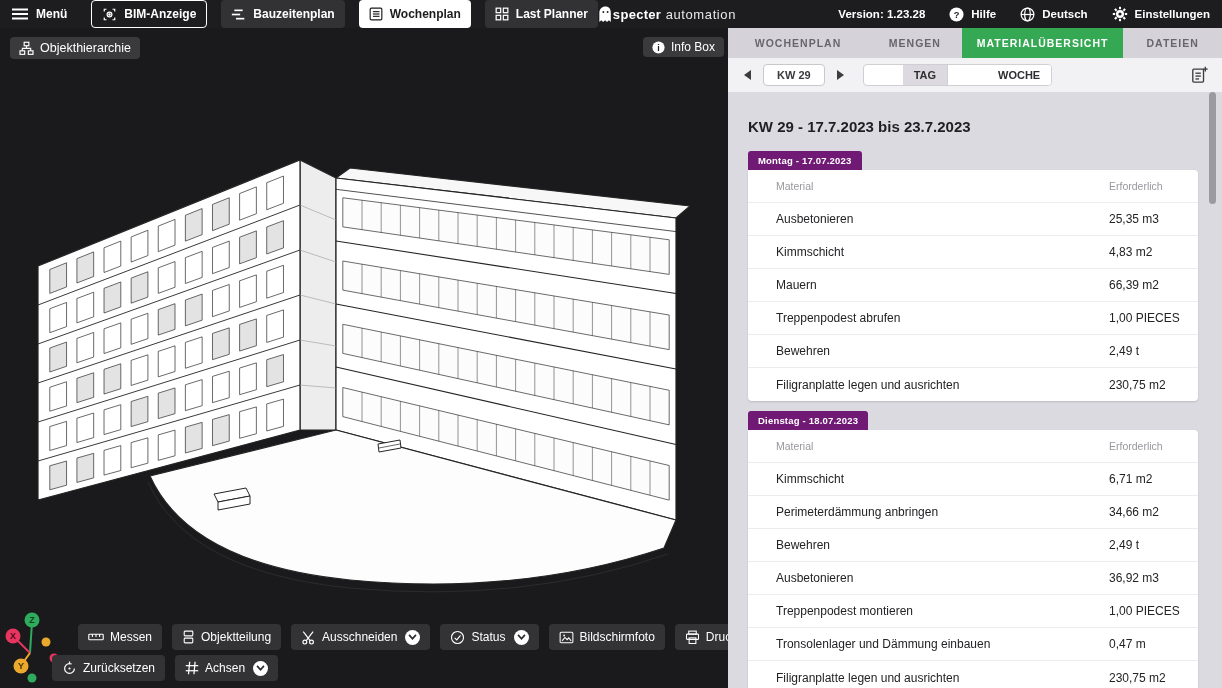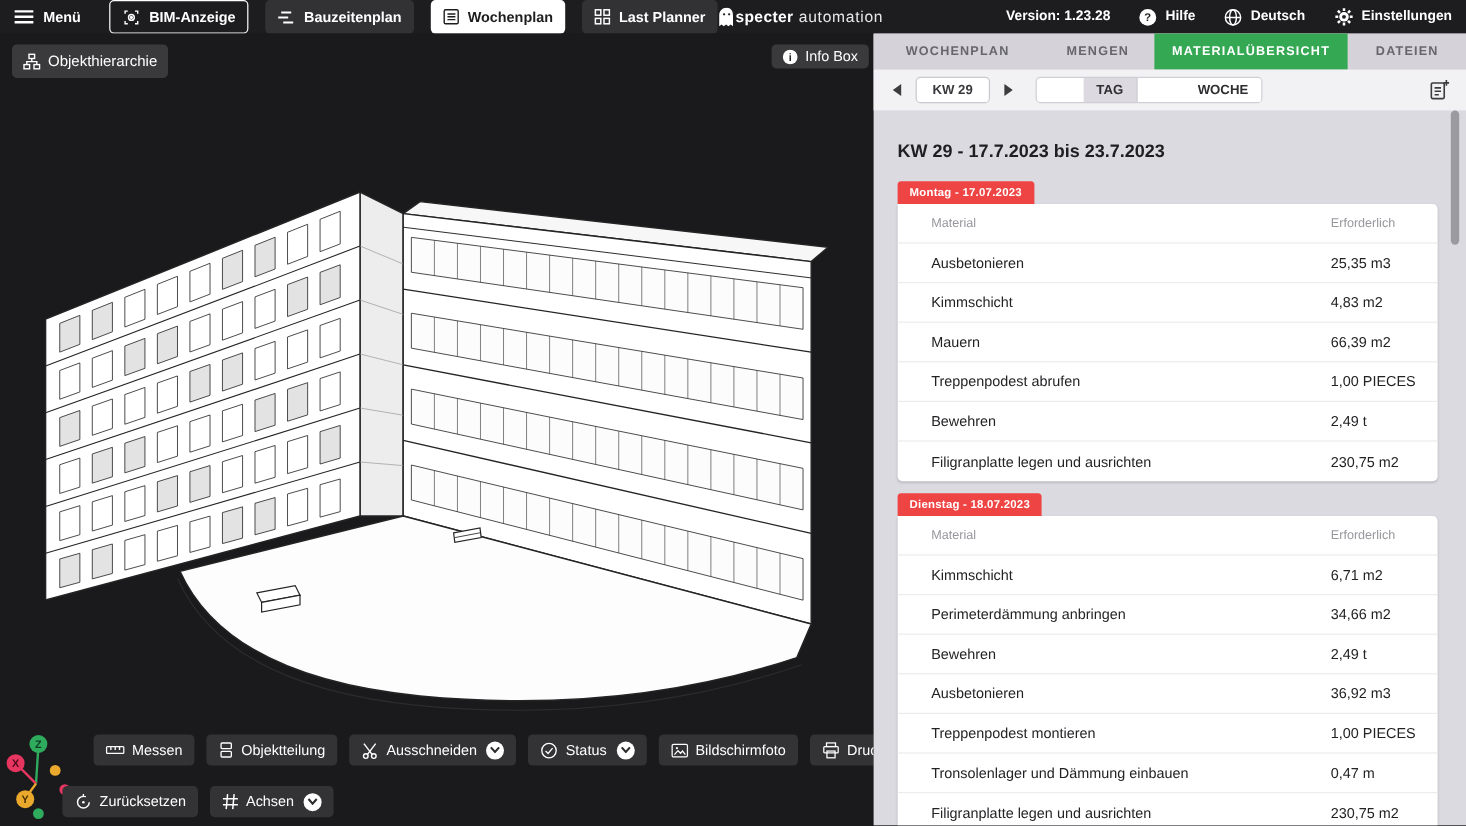--- a/index.html
+++ b/index.html
@@ -20,29 +20,29 @@
   .brand-light { font-size:13px; font-weight:300; letter-spacing:.6px; color:#e8e8e8; }
   .tb-item { display:flex; align-items:center; gap:7px; font-size:11.5px; font-weight:700; cursor:pointer; white-space:nowrap; }
   .tb-version { font-size:11.5px; font-weight:700; cursor:default; }
 
   
   .main { flex:1; display:flex; min-height:0; }
 
   
   .viewport { position:relative; width:728px; background:#1a1a1c; overflow:hidden; }
   .chip { position:absolute; height:20px; display:flex; align-items:center; gap:6px; padding:0 9px; background:#3a3a3c; border-radius:4px; color:#fff; font-size:12px; cursor:pointer; }
-  .chip-obj { left:10px; top:9px; height:28px; font-size:12.5px; }
+  .chip-obj { left:10px; top:9px; height:22px; font-size:12.5px; }
   .chip-info { right:4px; top:9px; }
   #bim-svg { position:absolute; left:0; top:0; }
   .gizmo { position:absolute; left:2px; bottom:2px; }
   .vp-tools { position:absolute; left:0; bottom:7px; right:0; pointer-events:none; }
   .tool-row { display:flex; gap:10px; margin-top:5px; pointer-events:auto; }
   .row-1 { margin-left:78px; }
   .row-2 { margin-left:52px; }
-  .tool { height:26px; display:flex; align-items:center; gap:6px; padding:0 10px; background:#333335; border-radius:4px; color:#fff; font-size:12px; cursor:pointer; white-space:nowrap;margin-top:12px; }
+  .tool { height:26px; display:flex; align-items:center; gap:6px; padding:0 10px; background:#333335; border-radius:4px; color:#fff; font-size:12px; cursor:pointer; white-space:nowrap; }
   .dd { width:15px; height:15px; border-radius:50%; background:#fff; display:flex; align-items:center; justify-content:center; margin-left:2px; cursor:pointer; }
 
   
   .panel { width:494px; background:#dcdae1; display:flex; flex-direction:column; position:relative; }
   .tabs { height:30px; display:flex; background:#d5d3d9; flex:0 0 30px; }
   .tab { border:none; background:transparent; font-family:inherit; font-size:10.5px; font-weight:700; letter-spacing:1px; color:#67666c; cursor:pointer; }
   .tab.active { background:#34a853; color:#fff; }
   .tabs button:nth-of-type(1){ flex:1.42; }
   .tabs button:nth-of-type(2){ flex:.95; }
   .tabs button:nth-of-type(3){ flex:1.64; }
@@ -52,21 +52,21 @@
   .arrow-btn { background:none; border:none; cursor:pointer; display:flex; align-items:center; padding:2px; }
   .kw-box { height:22px; display:flex; align-items:center; padding:0 13px; background:#fff; border:1px solid #c9c8cd; border-radius:4px; font-size:11px; font-weight:700; color:#3a3a3e; cursor:pointer; }
   .segment { display:flex; height:22px; border:1px solid #d0cfd4; border-radius:4px; overflow:hidden; margin-left:8px; background:#fff; }
   .seg { display:flex; align-items:center; padding:0 11px; font-size:11px; font-weight:700; color:#2e2e31; cursor:pointer; background:#fff; border:none; font-family:inherit;margin-left:39px; }
   .seg.sel { background:#dcdae0; border-right:1px solid #d0cfd4; }
   .note-add { margin-left:auto; cursor:pointer; display:flex; }
 
   .content { flex:1; padding:26px 24px 0 20px; overflow:hidden; position:relative; }
   .heading { font-size:15px; font-weight:700; color:#1f1f22; margin-bottom:15px; }
   .day { margin-bottom:9px; }
-  .day-badge { display:inline-block; background:#ef4444; color:#fff; font-size:9.5px; font-weight:700; padding:4px 10px; border-radius:3px 3px 0 0; letter-spacing:.2px; }
+  .day-badge { display:inline-block; background:#701a75; color:#fff; font-size:9.5px; font-weight:700; padding:4px 10px; border-radius:3px 3px 0 0; letter-spacing:.2px; }
   .card { background:#fff; border-radius:0 4px 4px 4px; box-shadow:0 1px 2px rgba(0,0,0,.14); }
   .thead { display:flex; align-items:center; height:33px; font-size:10.5px; color:#98979d; border-bottom:1px solid #ecebef; }
   .trow { display:flex; align-items:center; height:33px; font-size:12px; color:#232326; border-bottom:1px solid #ecebef; }
   .trow:last-child { border-bottom:none; }
   .c-mat { flex:1; padding-left:28px; }
   .c-req { width:89px; }
   .scroll-thumb { position:absolute; right:6px; top:64px; width:7px; height:112px; background:#9b9aa0; border-radius:4px; cursor:pointer; }
 
   svg { display:block; }
 </style>

